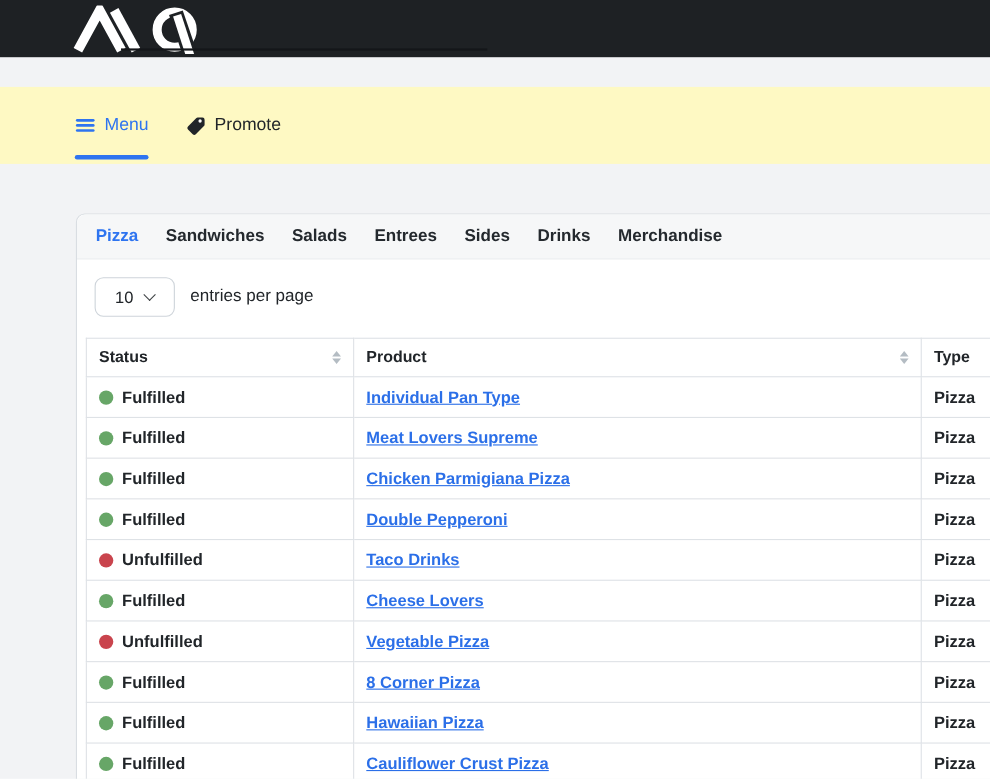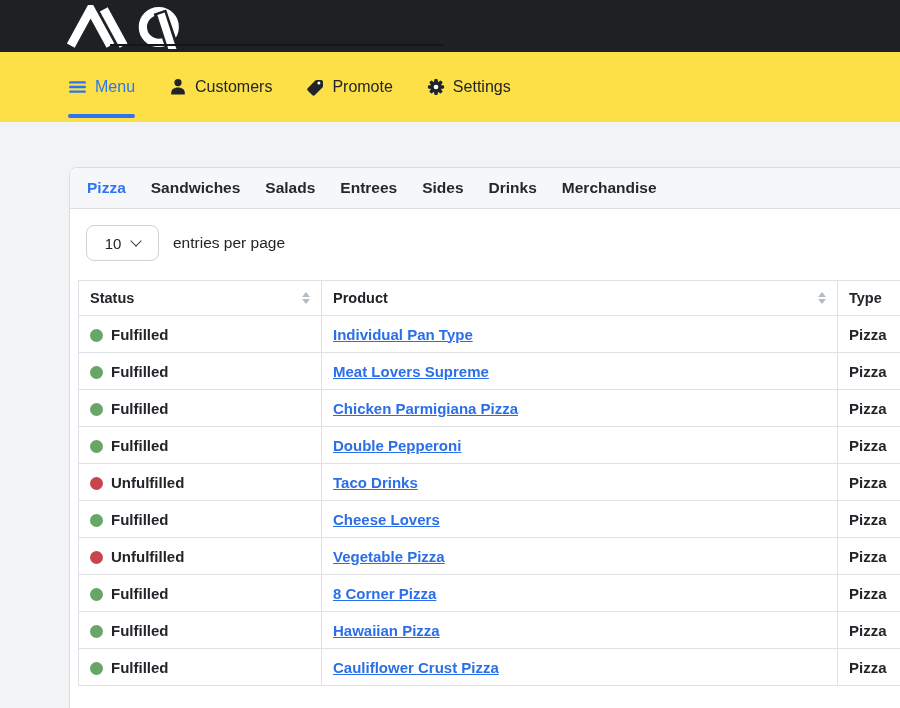--- a/index.html
+++ b/index.html
@@ -11,22 +11,22 @@
     color:#212529;
   }
 
   
   .topbar { height:52px; background:#1e2124; position:relative; }
   .logo { position:absolute; left:62px; top:5px; }
   .logo-underline { position:absolute; left:110px; top:44px; width:333px; height:2px; background:#141619; }
 
   
   .navbar {
-    height:70px; background:#fde047; display:flex; align-items:center;
-    padding-left:68px; gap:34px;
+    height:70px; background:#fef9c3; display:flex; align-items:center;
+    padding-left:68px; gap:34px;margin-top:27px;
   }
   .nav-item {
     display:flex; align-items:center; gap:8px; font-size:16px;
     color:#212529; cursor:pointer; position:relative; height:70px;
   }
   .nav-item svg { flex:0 0 auto; }
   .nav-item.active { color:#2e74f0; }
   .nav-item.active::after {
     content:""; position:absolute; left:0; right:0; bottom:4px;
     height:4px; border-radius:3px; background:#2e74f0;
@@ -104,51 +104,31 @@
 
   <div class="nav-item active">
     <svg width="19" height="18" viewBox="0 0 19 18" fill="#2e74f0">
       <rect x="1" y="3.2" width="17" height="2.4" rx="1.2"></rect>
       <rect x="1" y="7.8" width="17" height="2.4" rx="1.2"></rect>
       <rect x="1" y="12.4" width="17" height="2.4" rx="1.2"></rect>
     </svg>
     <span>Menu</span>
   </div>
 
-  <div class="nav-item">
-    <svg width="18" height="18" viewBox="0 0 18 18" fill="#212529">
-      <circle cx="9" cy="4.6" r="3.6"></circle>
-      <path d="M9 9.6 c-4.4 0 -6.8 2.4 -6.8 5.4 v1.4 h13.6 v-1.4 c0 -3 -2.4 -5.4 -6.8 -5.4 Z"></path>
-    </svg>
-    <span>Customers</span>
-  </div>
 
 
   <div class="nav-item">
     <svg width="18" height="18" viewBox="0 0 18 18">
       <path d="M1.9 9.9 L9.3 2.5 a2.1 2.1 0 0 1 1.5 -0.6 l4.2 0 a2 2 0 0 1 2 2 l0 4.2 a2.1 2.1 0 0 1 -0.6 1.5 L9 17 a2 2 0 0 1 -2.8 0 L1.9 12.7 a2 2 0 0 1 0 -2.8 Z" fill="#212529"></path>
       <circle cx="12.9" cy="5" r="1.5" fill="#ffffff"></circle>
     </svg>
     <span>Promote</span>
   </div>
 
 
-  <div class="nav-item">
-    <svg width="18" height="18" viewBox="0 0 20 20">
-      <g fill="#212529">
-        <rect x="8" y="1" width="4" height="18" rx="1.4"></rect>
-        <rect x="8" y="1" width="4" height="18" rx="1.4" transform="rotate(45 10 10)"></rect>
-        <rect x="8" y="1" width="4" height="18" rx="1.4" transform="rotate(90 10 10)"></rect>
-        <rect x="8" y="1" width="4" height="18" rx="1.4" transform="rotate(135 10 10)"></rect>
-        <circle cx="10" cy="10" r="6.4"></circle>
-      </g>
-      <circle cx="10" cy="10" r="2.6" fill="#ffffff"></circle>
-    </svg>
-    <span>Settings</span>
-  </div>
 
 </nav>
 
 <main class="main">
   <section class="card">
 
     <div class="tabs">
       <span class="tab active">Pizza</span>
       <span class="tab">Sandwiches</span>
       <span class="tab">Salads</span>

